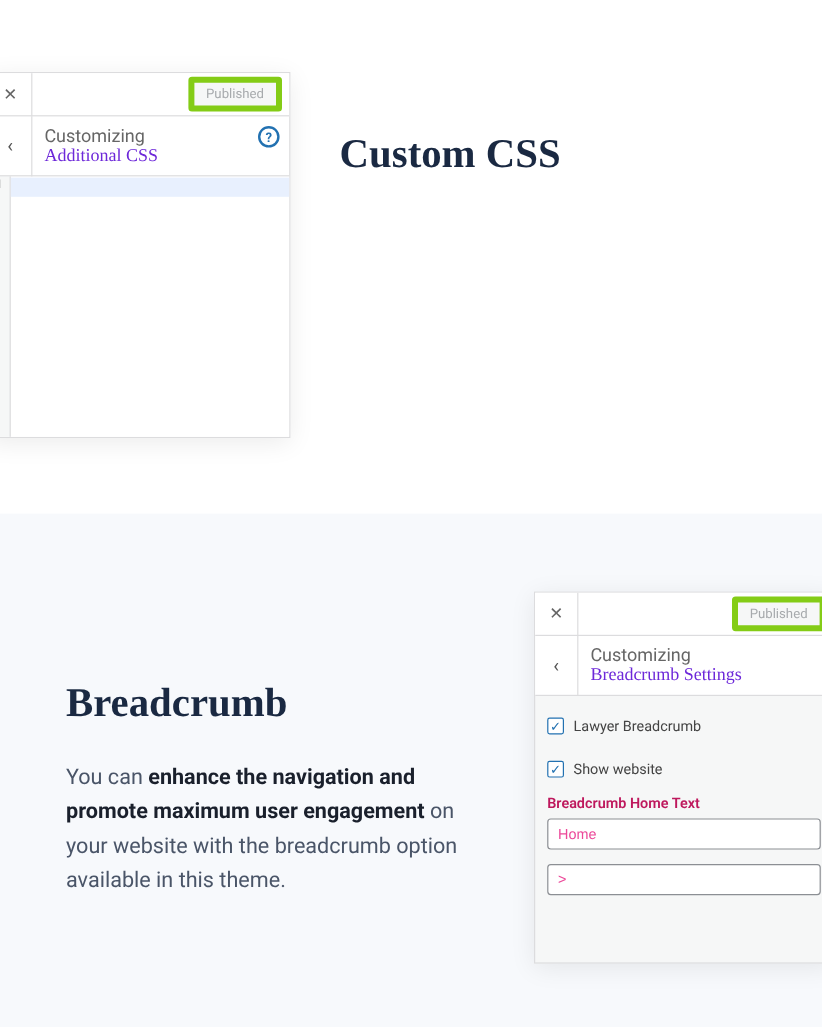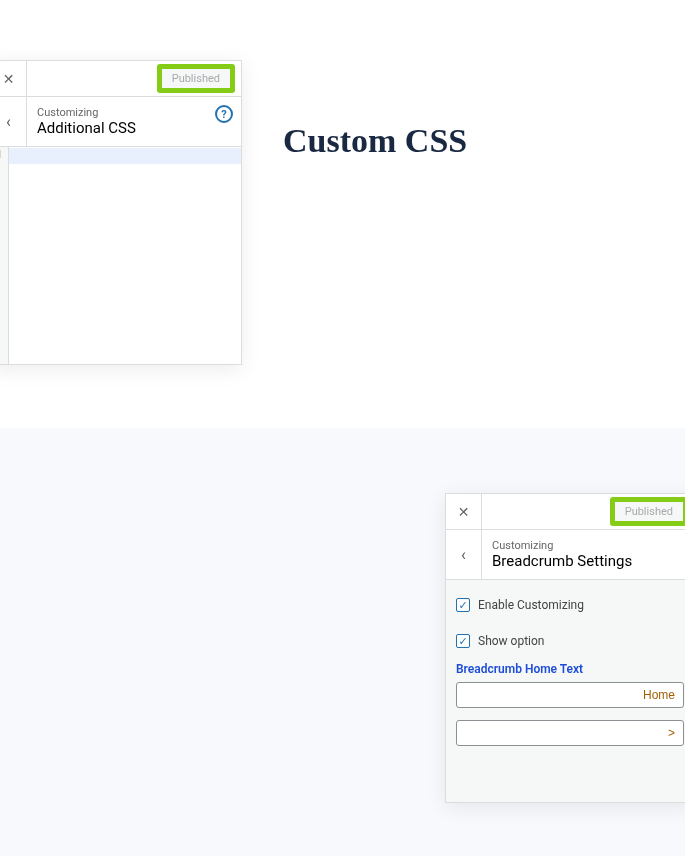--- a/index.html
+++ b/index.html
@@ -86,29 +86,30 @@
       color: #555;
       cursor: pointer;
     }
     
     .title-text {
       padding-left: 10px;
       flex: 1;
     }
     
     .customizing-label {
-      font-size: 11px;
+      font-size: 15px;
       color: #666;
       line-height: 1.2;
     }
     
     .section-name {
       font-size: 15px;
-      color: #000000;
+      color: #6d28d9;
       font-weight: 400;
+      font-family: Liberation Serif, serif;
     }
     
     .help-icon {
       position: absolute;
       right: 8px;
       top: 8px;
       width: 18px;
       height: 18px;
       border-radius: 50%;
       border: 2px solid #2271b1;
@@ -143,21 +144,21 @@
     
     .code-line {
       height: 16px;
       background: #e8f0fe;
       margin-top: 1px;
     }
     
     .content-1 {
       position: absolute;
       left: 283px;
-      top: 122px;
+      top: 110px;
       width: 360px;
     }
     
     .heading {
       font-family: Georgia, 'Times New Roman', serif;
       font-size: 34px;
       font-weight: 600;
       color: #1a2942;
       margin-bottom: 28px;
     }
@@ -231,35 +232,34 @@
       font-size: 12px;
       color: #444;
     }
     
     .field-group {
       margin-bottom: 12px;
     }
     
     .field-label {
       font-size: 12px;
-      color: #1d4ed8;
+      color: #be185d;
       font-weight: 600;
       margin-bottom: 6px;
       display: block;
     }
     
     .text-input {
       width: 100%;
       padding: 5px 8px;
       border: 1px solid #8c8f94;
       border-radius: 3px;
       font-size: 12px;
       background: #ffffff;
-      color: #a16207;
-      text-align: right;
+      color: #ec4899;
     }
     
     .chevron-left {
       font-size: 16px;
     }
   </style>
 </head>
 <body>
 
 <div class="section-1">
@@ -292,20 +292,26 @@
     </div>
   </div>
 
   <div class="content-1">
     <h2 class="heading">Custom CSS</h2>
   </div>
 </div>
 
 <div class="section-2">
 
+  <div class="content-2">
+    <h2 class="heading">Breadcrumb</h2>
+    <p class="description">
+      <span>You can </span><strong>enhance the navigation and promote maximum user engagement</strong><span> on your website with the breadcrumb option available in this theme.</span>
+    </p>
+  </div>
 
   <div class="customizer-panel-2">
     <div class="panel-2-header">
       <div class="panel-header">
         <div class="close-btn">
           <span>✕</span>
         </div>
         <div class="header-spacer"></div>
         <div class="published-btn">Published</div>
       </div>
@@ -317,27 +323,27 @@
           <div class="customizing-label">Customizing</div>
           <div class="section-name">Breadcrumb Settings</div>
         </div>
       </div>
     </div>
     <div class="panel-body">
       <div class="checkbox-row">
         <div class="checkbox">
           <span>✓</span>
         </div>
-        <span class="checkbox-label">Enable Customizing</span>
+        <span class="checkbox-label">Lawyer Breadcrumb</span>
       </div>
       <div class="checkbox-row">
         <div class="checkbox">
           <span>✓</span>
         </div>
-        <span class="checkbox-label">Show option</span>
+        <span class="checkbox-label">Show website</span>
       </div>
       <div class="field-group">
         <label class="field-label">Breadcrumb Home Text</label>
         <input type="text" class="text-input" value="Home" style="">
       </div>
       <div class="field-group">
         <input type="text" class="text-input" value="&gt;" style="">
       </div>
     </div>
   </div>

